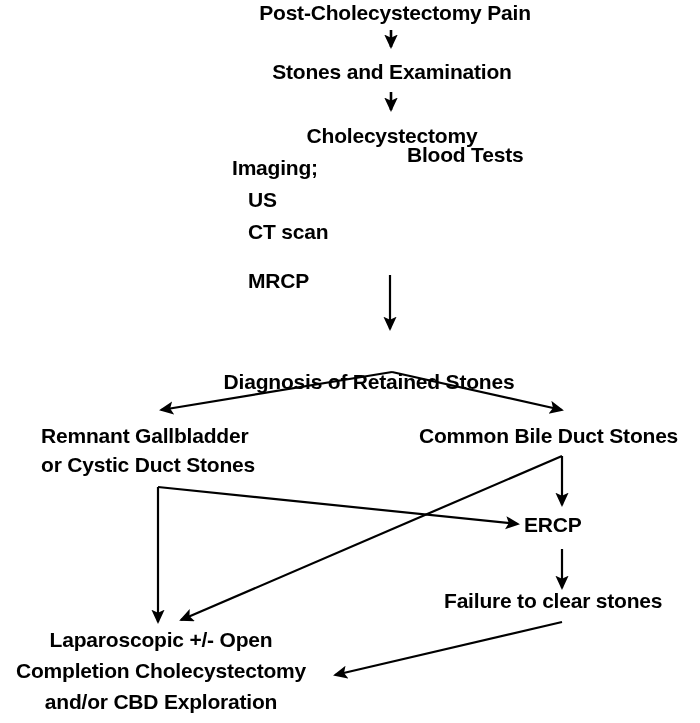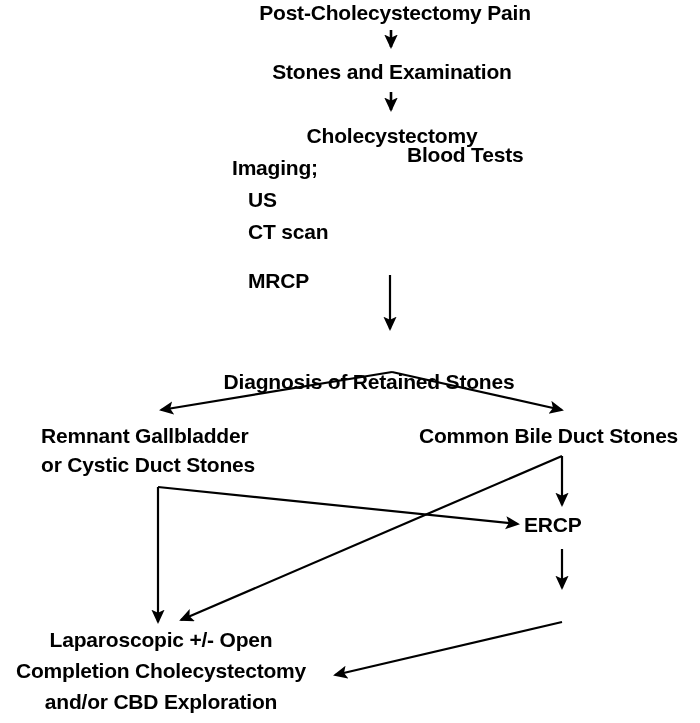--- a/index.html
+++ b/index.html
@@ -97,20 +97,21 @@
   <div class="node-text node-center" style="left:369px; top:337px;margin-top:32px;">Diagnosis of Retained Stones</div>
 
   <div class="node-text node-left" style="left:41px; top:423px;">Remnant Gallbladder</div>
 
   <div class="node-text node-left" style="left:41px; top:452px;">or Cystic Duct Stones</div>
 
   <div class="node-text node-left" style="left:419px; top:423px;">Common Bile Duct Stones</div>
 
   <div class="node-text node-left" style="left:524px; top:512px;">ERCP</div>
 
+  <div class="node-text node-left" style="left:444px; top:588px;">Failure to clear stones</div>
 
   <div class="node-text node-center" style="left:161px; top:627px;">Laparoscopic +/- Open</div>
 
   <div class="node-text node-center" style="left:161px; top:658px;">Completion Cholecystectomy</div>
 
   <div class="node-text node-center" style="left:161px; top:689px;">and/or CBD Exploration</div>
 
 </div>
 
 </body></html>

